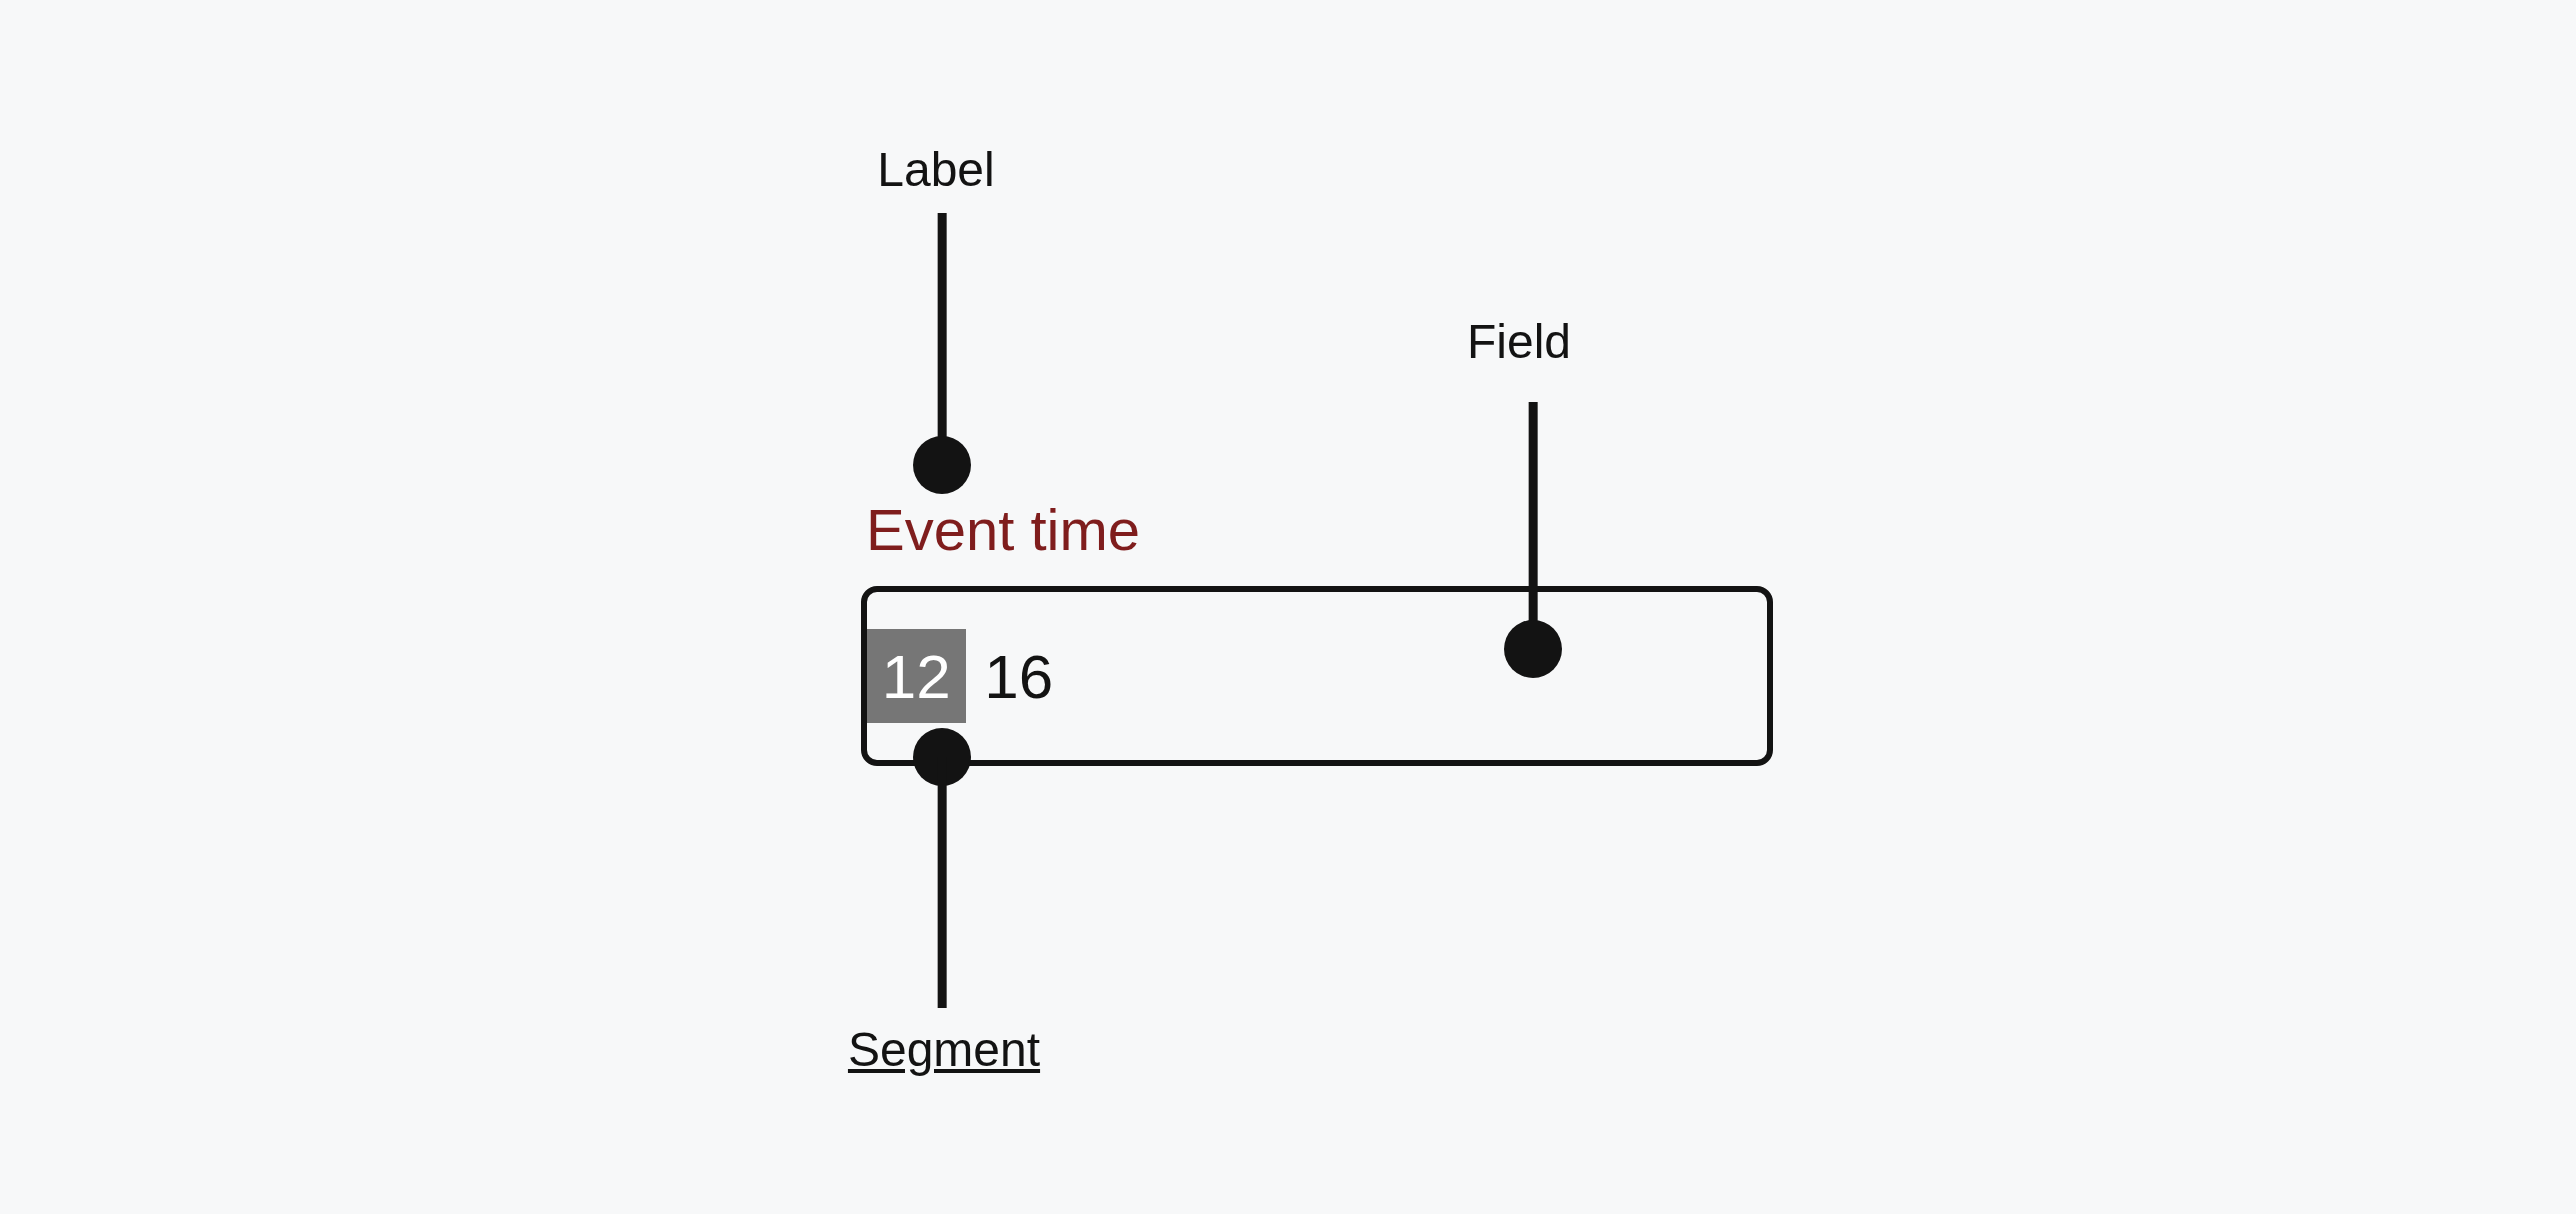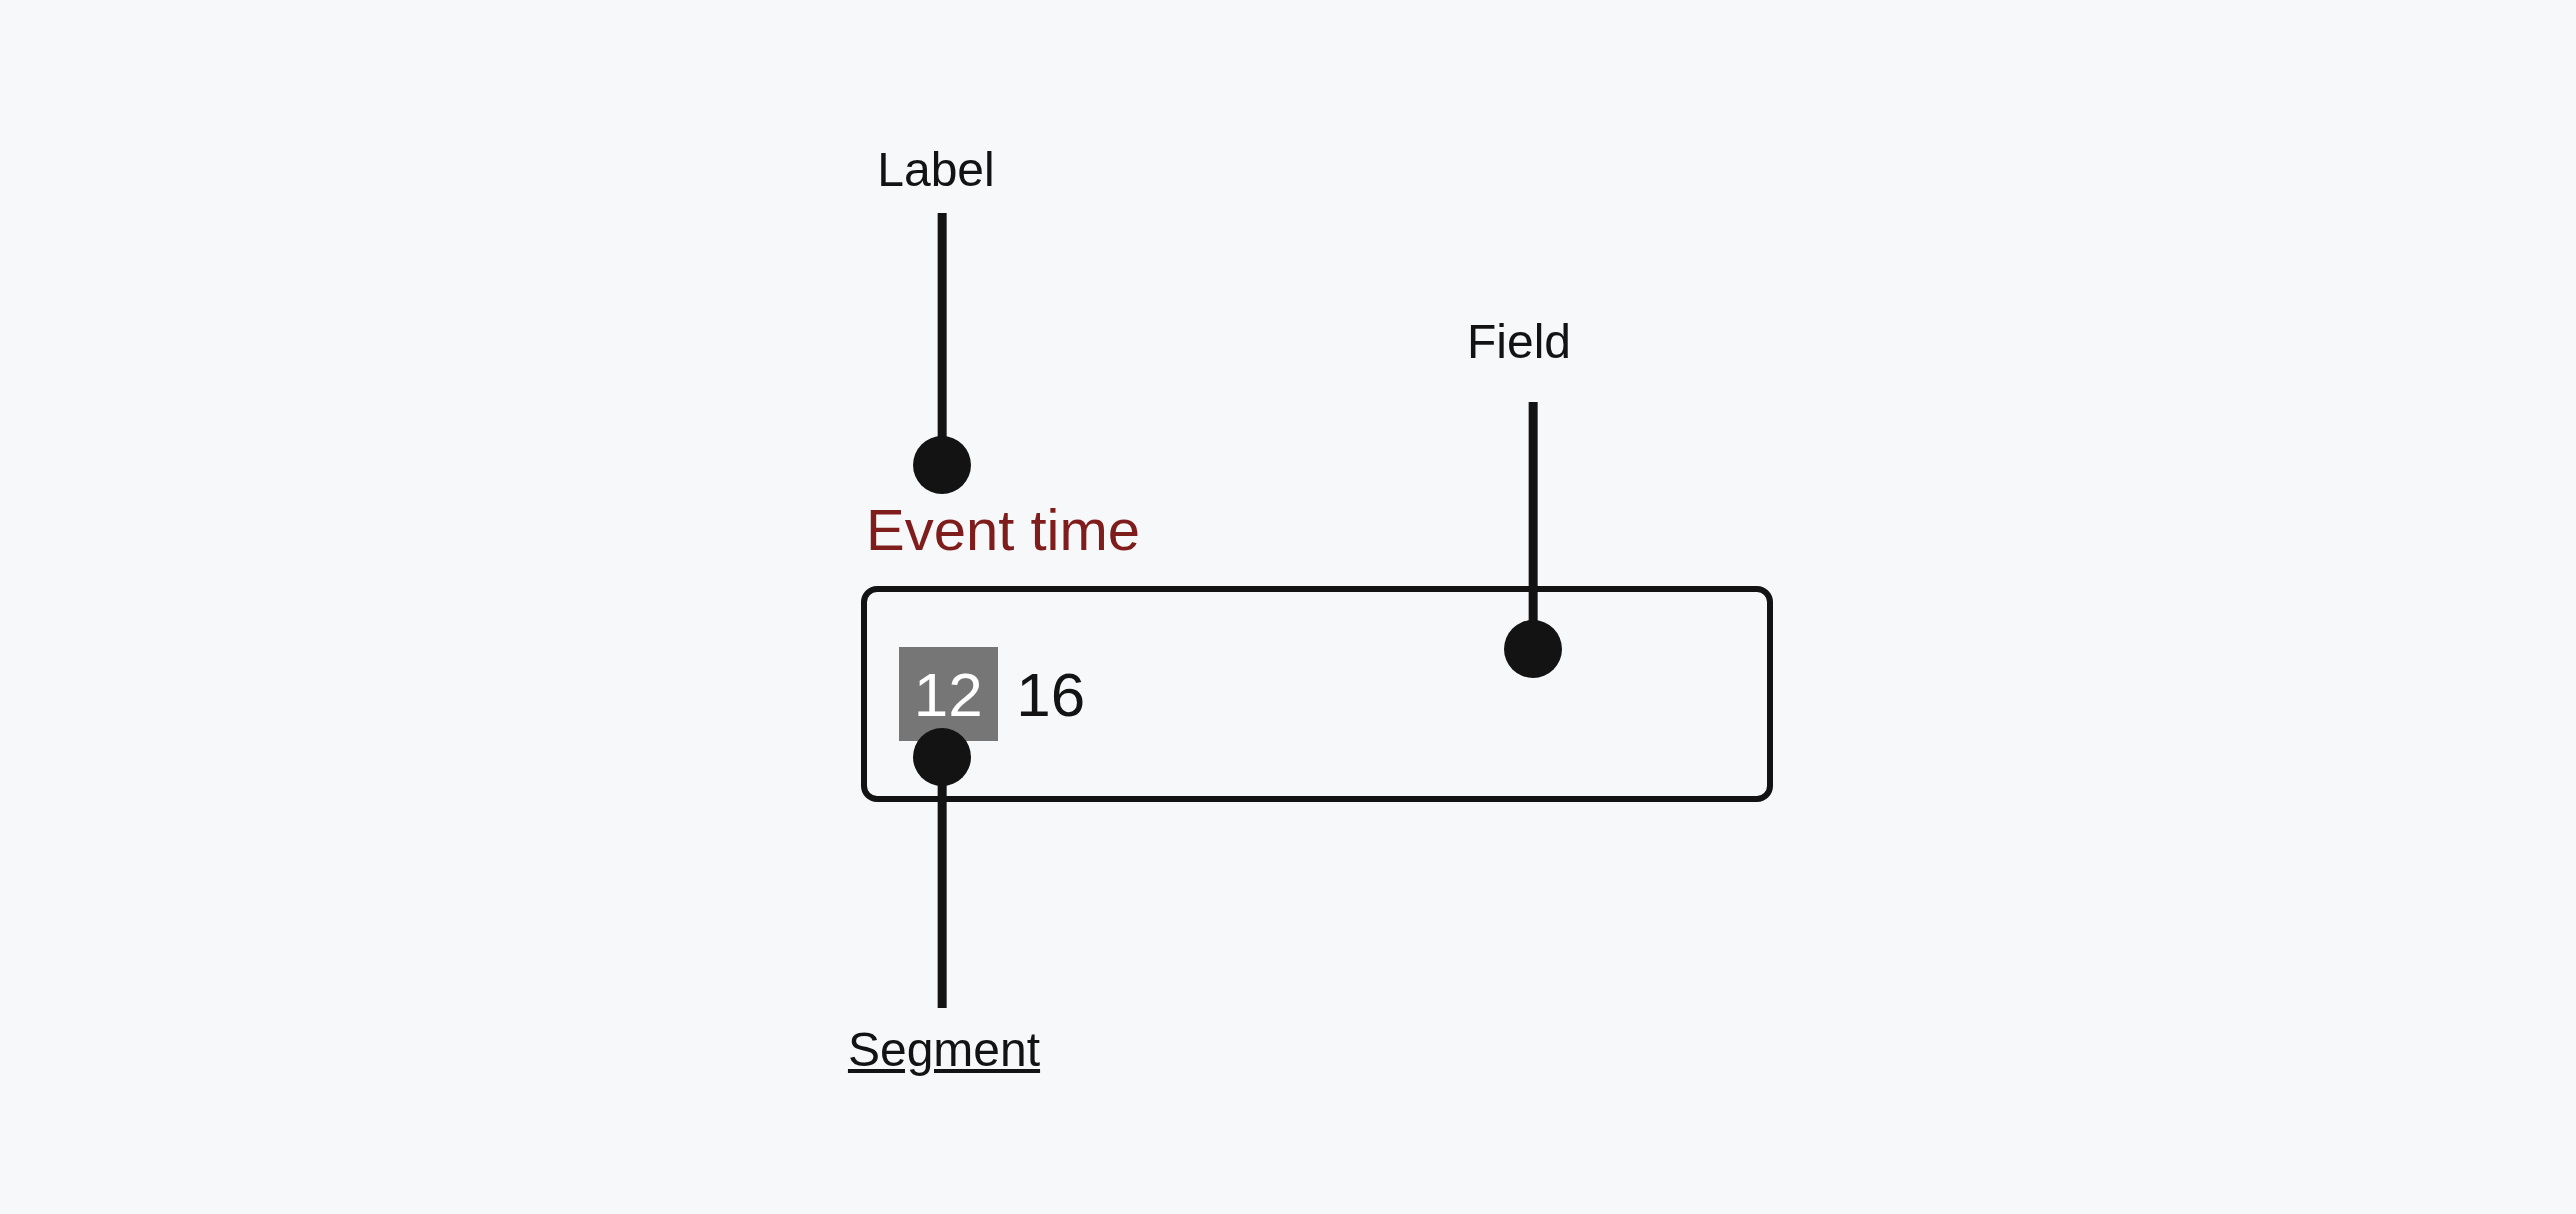--- a/index.html
+++ b/index.html
@@ -65,27 +65,26 @@
     font-size: 58px;
     line-height: 1.1;
     color: #7f1d1d;
     white-space: nowrap;
   }
   .time-field {
     position: absolute;
     left: 839px;
     top: 586px;
     width: 912px;
-    height: 216px;
+    height: 180px;
     border: 6.7px solid #131313;
     border-radius: 16px;
     background: transparent;
     display: flex;
     align-items: center;
-    padding-left: 32px;
   }
   .segment {
     display: flex;
     align-items: center;
     justify-content: center;
     height: 94px;
     padding: 0 14.8px;
     font-size: 62px;
     color: #131313;
     white-space: nowrap;

